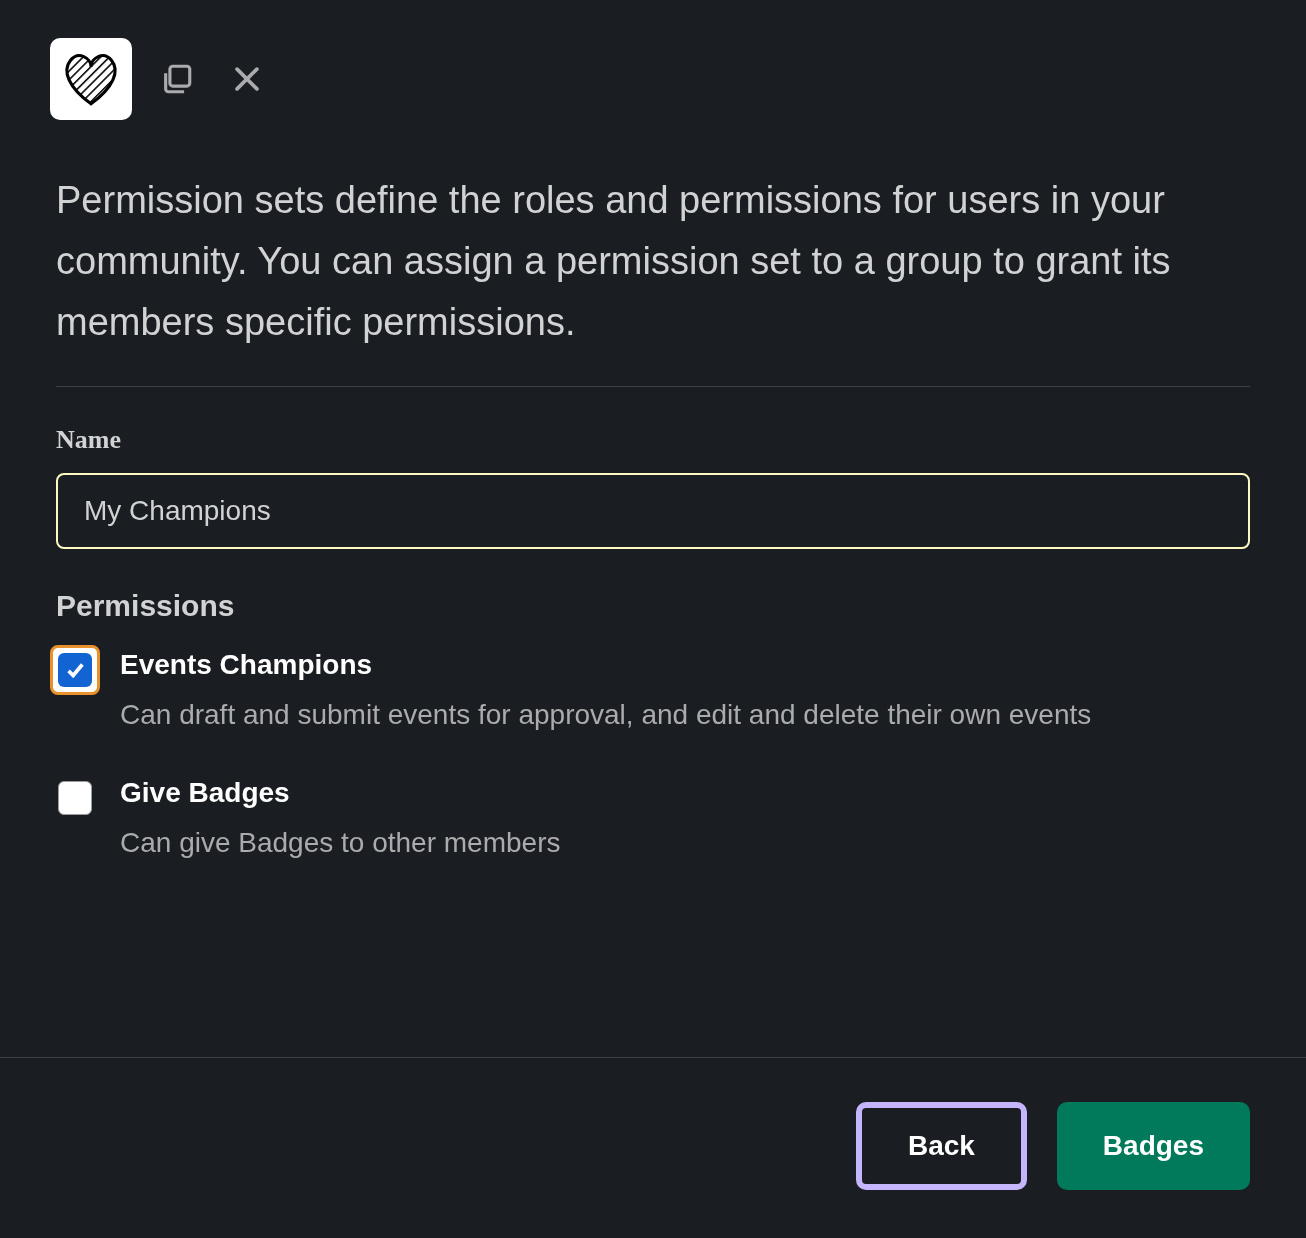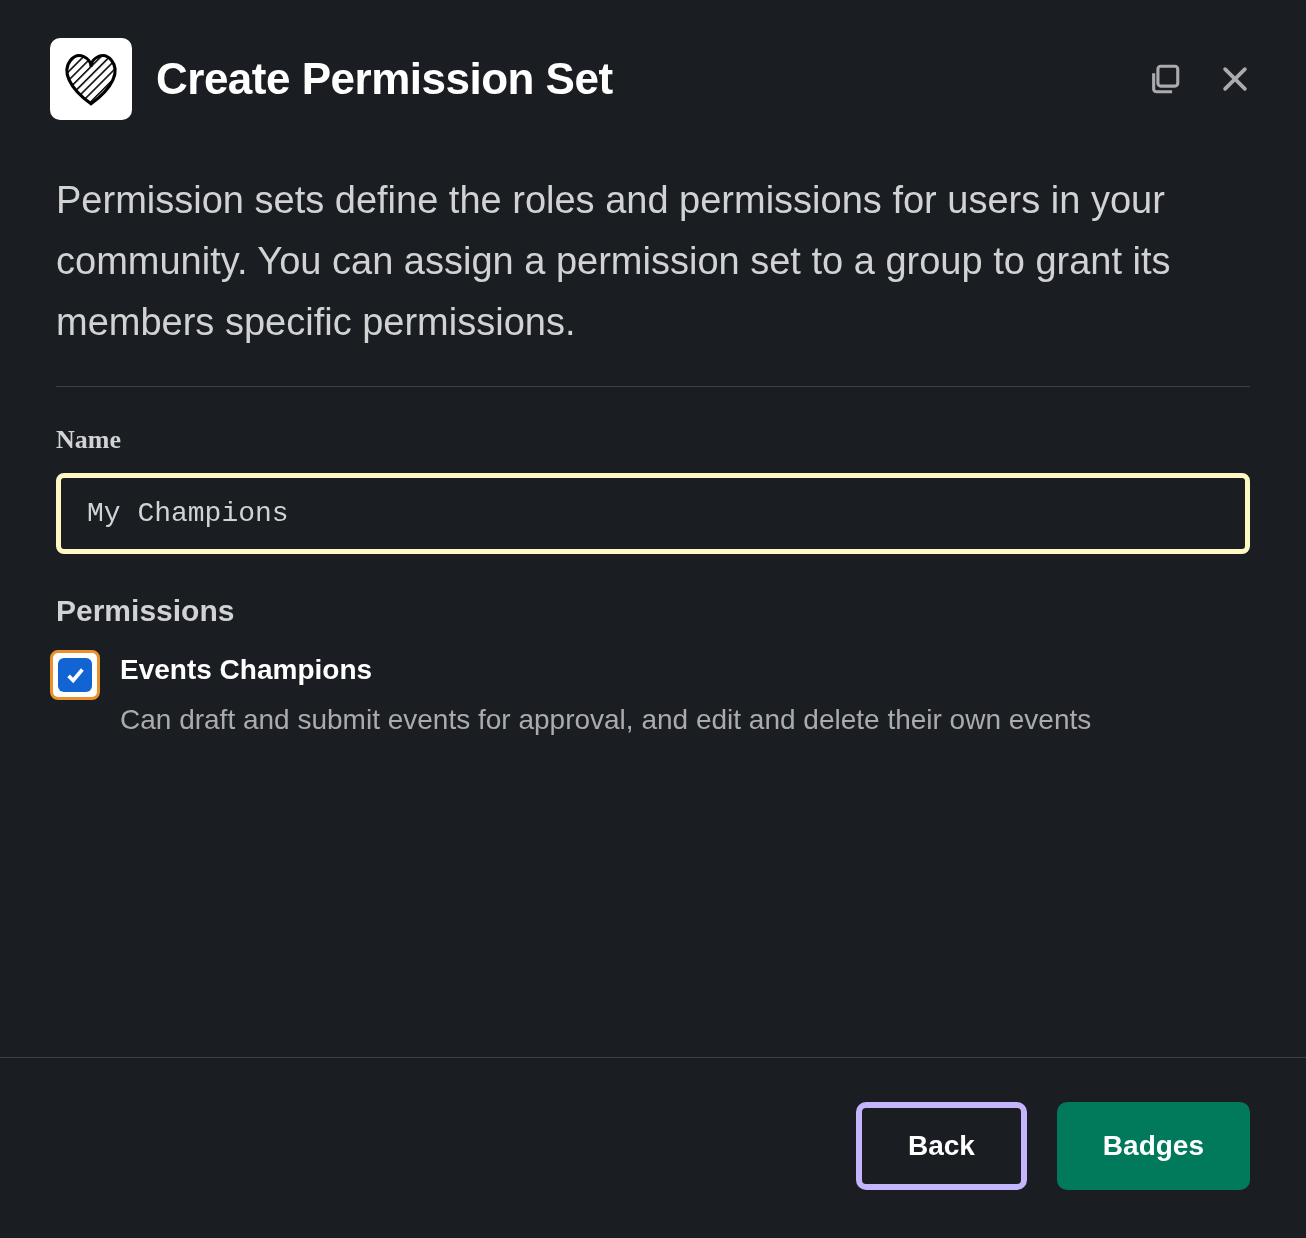--- a/index.html
+++ b/index.html
@@ -87,26 +87,26 @@
       font-size: 26px;
       font-weight: 700;
       color: #d1d2d3;
       margin-bottom: 18px;
       display: block;
       font-family: Liberation Serif, serif;
     }
     .text-input {
       width: 100%;
       background: #1a1d21;
-      border: 5px solid #fef9c3;
+      border: 2px solid #fef9c3;
       border-radius: 8px;
       padding: 20px 26px;
       font-size: 28px;
       color: #d1d2d3;
-      font-family: Liberation Mono, monospace;
+      font-family: Liberation Sans, sans-serif;
       margin-bottom: 40px;
     }
     .section-label {
       font-size: 30px;
       font-weight: 700;
       color: #d1d2d3;
       margin-bottom: 26px;
       display: block;
     }
     .permission-row {
@@ -206,21 +206,20 @@
       <svg viewBox="0 0 64 64">
         <defs>
           <pattern id="ropepat" patternUnits="userSpaceOnUse" width="6" height="6" patternTransform="rotate(45)">
             <rect width="6" height="6" fill="#fff"></rect>
             <line x1="0" y1="0" x2="0" y2="6" stroke="#000" stroke-width="3"></line>
           </pattern>
         </defs>
         <path d="M32 56 C 10 40, 4 24, 12 14 C 20 4, 32 12, 32 20 C 32 12, 44 4, 52 14 C 60 24, 54 40, 32 56 Z" fill="url(#ropepat)" stroke="#000" stroke-width="3"></path>
       </svg>
     </div>
-    <h1 class="modal-title">Create Permission Set</h1>
     <div class="header-actions">
       <button class="icon-btn">
         <svg viewBox="0 0 24 24">
           <rect x="7" y="3" width="14" height="14" rx="2" fill="none" stroke="currentColor" stroke-width="2.2"></rect>
           <path d="M4 8 v11 a2 2 0 0 0 2 2 h11" fill="none" stroke="currentColor" stroke-width="2.2"></path>
         </svg>
       </button>
       <button class="icon-btn">
         <svg viewBox="0 0 24 24">
           <line x1="5" y1="5" x2="19" y2="19" stroke="currentColor" stroke-width="2.6" stroke-linecap="round"></line>
@@ -247,20 +246,29 @@
               <polyline points="5 13 10 18 20 6"></polyline>
             </svg>
         </div>
       </div>
       <div class="permission-text">
         <div class="permission-title">Events Champions</div>
         <div class="permission-desc">Can draft and submit events for approval, and edit and delete their own events</div>
       </div>
     </div>
 
+    <div class="permission-row">
+      <div class="checkbox-wrap">
+        <div class="checkbox-box unchecked"></div>
+      </div>
+      <div class="permission-text">
+        <div class="permission-title">Give Badges</div>
+        <div class="permission-desc">Can give Badges to other members</div>
+      </div>
+    </div>
   </div>
 
   <div class="modal-footer">
     <button class="btn btn-secondary">Back</button>
     <button class="btn btn-primary">Badges</button>
   </div>
 
 </div>
 
 </body></html>

